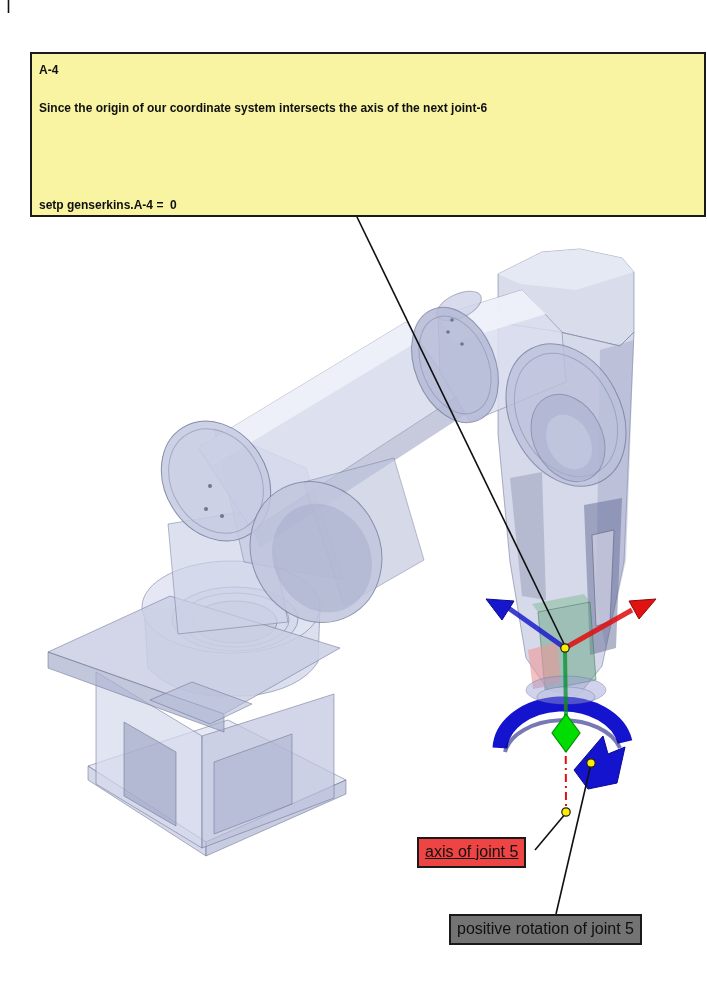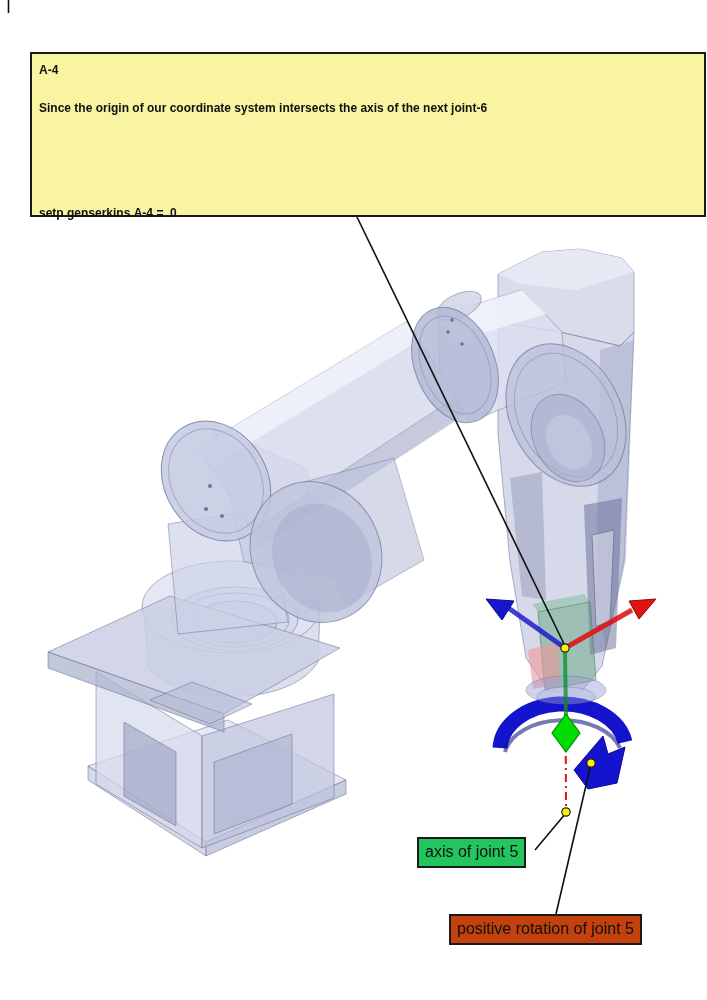--- a/index.html
+++ b/index.html
@@ -6,21 +6,21 @@
   body{width:707px;height:1000px;position:relative;overflow:hidden;
        font-family:"Liberation Sans",sans-serif;color:#101010;}
   #scene{position:absolute;left:0;top:0;z-index:1;}
   .callout{
     position:absolute;left:30px;top:52px;width:676px;height:165px;
     box-sizing:border-box;border:2px solid #1a1a1a;z-index:2;
     font-size:12px;line-height:18px;font-weight:bold;
   }
   .callout .title{position:absolute;left:7px;top:7px;}
   .callout .body{position:absolute;left:7px;top:45px;white-space:nowrap;}
-  .callout .command{position:absolute;left:7px;top:142px;white-space:pre;margin-top:8px;}
+  .callout .command{position:absolute;left:7px;top:142px;white-space:pre;}
   .tag{
     position:absolute;box-sizing:border-box;border:2px solid #1a1a1a;
     font-size:16px;padding:4px 6px 5px 6px;white-space:nowrap;z-index:2;
   }
   #tag-axis{left:417px;top:837px;}
   #tag-rot{left:449px;top:914px;}
 </style>
 </head>
 <body>
 
@@ -149,15 +149,15 @@
 </svg>
 
 <div class="callout" style="background-color: rgb(248, 244, 162);">
   <div class="title">A-4</div>
   <div class="body">
     <div>Since the origin of our coordinate system intersects the axis of the next joint-6</div>
   </div>
   <div class="command">setp genserkins.A-4 =  0</div>
 </div>
 
-<div class="tag" id="tag-axis" style="background-color: #22c55e;">axis of joint 5</div>
+<div class="tag" id="tag-axis" style="background-color: #ef4444; text-decoration: underline;">axis of joint 5</div>
 
-<div class="tag" id="tag-rot" style="background-color: #c2410c;">positive rotation of joint 5</div>
+<div class="tag" id="tag-rot" style="background-color: #737373;">positive rotation of joint 5</div>
 
 </body></html>

